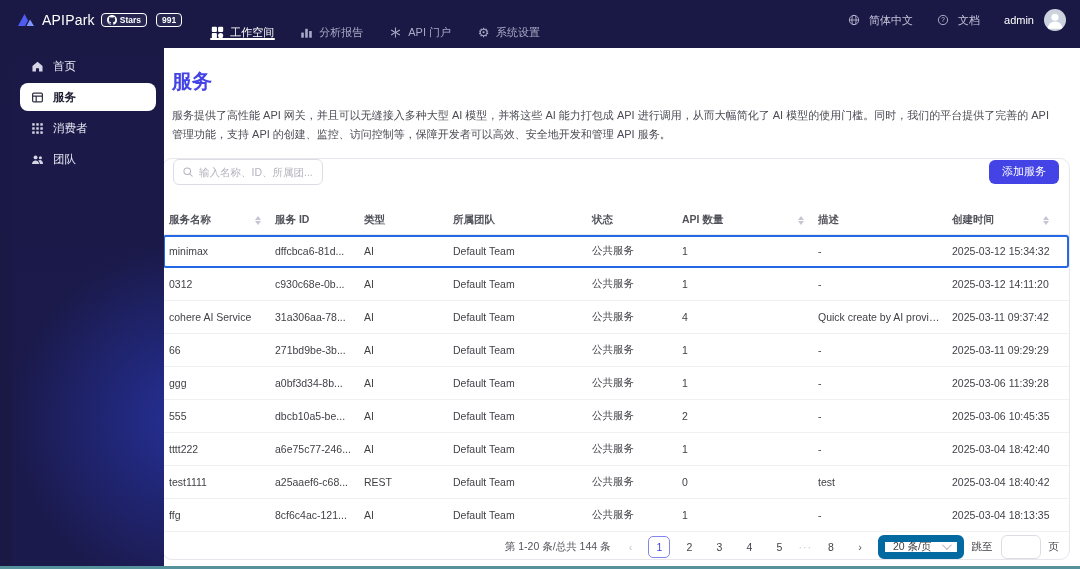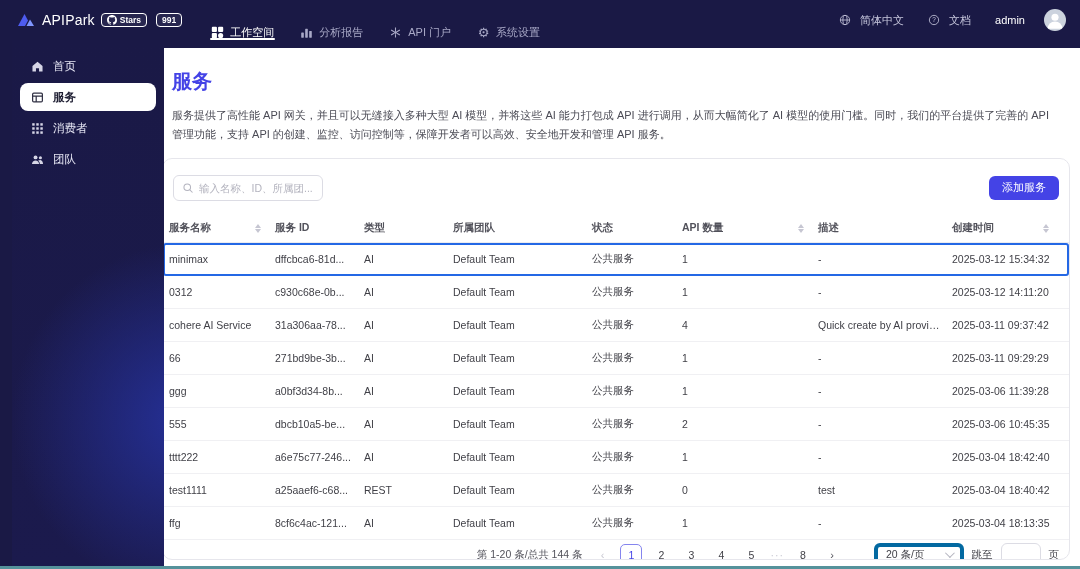--- a/index.html
+++ b/index.html
@@ -25,41 +25,41 @@
     padding:1px 5px;color:#fff;font-size:8.5px;font-weight:700;background:rgba(255,255,255,.06);}
   .gh-count{margin-left:3px;}
   .topnav{display:flex;align-items:flex-end;height:40px;margin-left:16px;}
   .topnav-item{display:flex;align-items:center;gap:6px;padding:0 13px;color:#a9a9c7;font-size:11px;cursor:pointer;position:relative;}
   .topnav-item .nicon{width:13px;height:13px;display:flex;align-items:center;justify-content:center;}
   .topnav-item.active{color:#fff;}
   .topnav-item.active::after{content:"";position:absolute;left:12px;right:12px;bottom:0;height:2px;background:#fff;border-radius:1px;}
   .gearchar{font-family:"DejaVu Sans",sans-serif;font-size:13px;line-height:1;}
   .top-right{margin-left:auto;display:flex;align-items:center;gap:24px;}
   .top-link{display:flex;align-items:center;gap:9px;color:#c6c6dc;font-size:11px;cursor:pointer;}
-  .user{display:flex;align-items:center;gap:19px;color:#fff;font-size:11px;cursor:pointer;}
+  .user{display:flex;align-items:center;gap:10px;color:#fff;font-size:11px;cursor:pointer;}
   .avatar{width:22px;height:22px;border-radius:50%;background:#ccd3de;display:flex;align-items:center;justify-content:center;overflow:hidden;}
 
   
   .sidebar{position:absolute;top:40px;left:12px;width:152px;bottom:3px;z-index:2;
     background:radial-gradient(circle at 115% 72%, #253097 0%, rgba(26,25,70,0) 42%),
                linear-gradient(180deg,#1a1946 0%,#1b1a4d 100%);
     padding:12px 8px;}
   .side-item{height:28px;display:flex;align-items:center;gap:9px;padding:0 10px;margin-bottom:3px;
     color:#e6e6f4;font-size:11.5px;border-radius:8px;cursor:pointer;}
   .side-item .sicon{width:14px;height:14px;display:flex;align-items:center;justify-content:center;opacity:.92;}
   .side-item.active{background:#fff;color:#1f1f33;font-weight:700;}
 
   
   .panel{position:absolute;left:152px;top:48px;right:0;bottom:3px;background:#fff;
     border-top-left-radius:12px;padding:20px 20px 0;z-index:1;overflow:hidden;}
   .page-title{font-size:20px;font-weight:700;color:var(--primary);margin-bottom:11px;}
   .page-desc{font-size:11px;line-height:1.75;color:#4b4b55;margin-bottom:13px;}
 
   .card{margin:0 -10px;height:402px;border:1px solid #e6e6ec;border-radius:10px;overflow:hidden;background:#fff;}
-  .toolbar{display:flex;align-items:center;justify-content:space-between;padding:16px 10px 0;margin-bottom:14px;}
+  .toolbar{display:flex;align-items:center;justify-content:space-between;padding:0 10px 0;margin-bottom:22px;}
   .search{width:150px;height:26px;border:1px solid #dcdce4;border-radius:6px;display:flex;align-items:center;
     gap:5px;padding:0 8px;color:#b4b4bf;background:#fff;}
   .search input{border:none;outline:none;width:100%;font-size:10.5px;font-family:inherit;color:#3f3f46;background:transparent;}
   .search input::placeholder{color:#b4b4bf;}
   .btn-primary{height:24px;padding:0 13px;background:var(--primary);color:#fff;border:none;border-radius:6px;
     font-size:11px;font-family:inherit;cursor:pointer;}
 
   .tgrid{display:grid;grid-template-columns:106px 89px 89px 139px 90px 136px 134px 1fr;align-items:center;padding:0 6px;}
   .thead{height:28px;border-bottom:1px solid #ececf0;color:#52525b;font-size:10.5px;font-weight:700;}
   .th{display:flex;align-items:center;justify-content:space-between;padding-right:14px;white-space:nowrap;}
@@ -75,22 +75,22 @@
   .pagination{display:flex;align-items:center;justify-content:flex-end;gap:8px;height:30px;padding:0 10px;font-size:10.5px;color:#3f3f46;}
   .pg-total{color:#52525b;margin-right:2px;}
   .pg-arrow{width:20px;height:22px;display:flex;align-items:center;justify-content:center;cursor:pointer;font-size:11px;}
   .pg-arrow.prev{color:#c8c8d2;}
   .pg-arrow.next{color:#52525b;}
   .pages{display:flex;align-items:center;gap:8px;}
   .page-btn{min-width:22px;height:22px;display:flex;align-items:center;justify-content:center;border-radius:5px;
     cursor:pointer;border:1px solid transparent;}
   .page-btn.active{border-color:#8585ee;color:var(--primary);background:#fff;}
   .page-dots{color:#c8c8d2;letter-spacing:1px;cursor:pointer;}
-  .psize{height:24px;display:flex;align-items:center;gap:20px;border:4px solid #0369a1;border-radius:6px;
-    padding:0 8px;cursor:pointer;color:#3f3f46;margin-left:24px;}
+  .psize{height:24px;display:flex;align-items:center;gap:10px;border:7px solid #0369a1;border-radius:6px;
+    padding:0 8px;cursor:pointer;color:#3f3f46;}
   .psize .caret{width:7px;height:7px;border-right:1.3px solid #b4b4bf;border-bottom:1.3px solid #b4b4bf;
     transform:rotate(45deg) translateY(-2px);}
   .jump-input{width:40px;height:24px;border:1px solid #dcdce4;border-radius:6px;outline:none;font-family:inherit;font-size:10.5px;padding:0 5px;}
 
   .bottom-strip{position:absolute;left:0;right:0;bottom:0;height:3px;background:#55929b;z-index:4;}
 </style>
 </head>
 <body>
 
 <header class="topbar">

